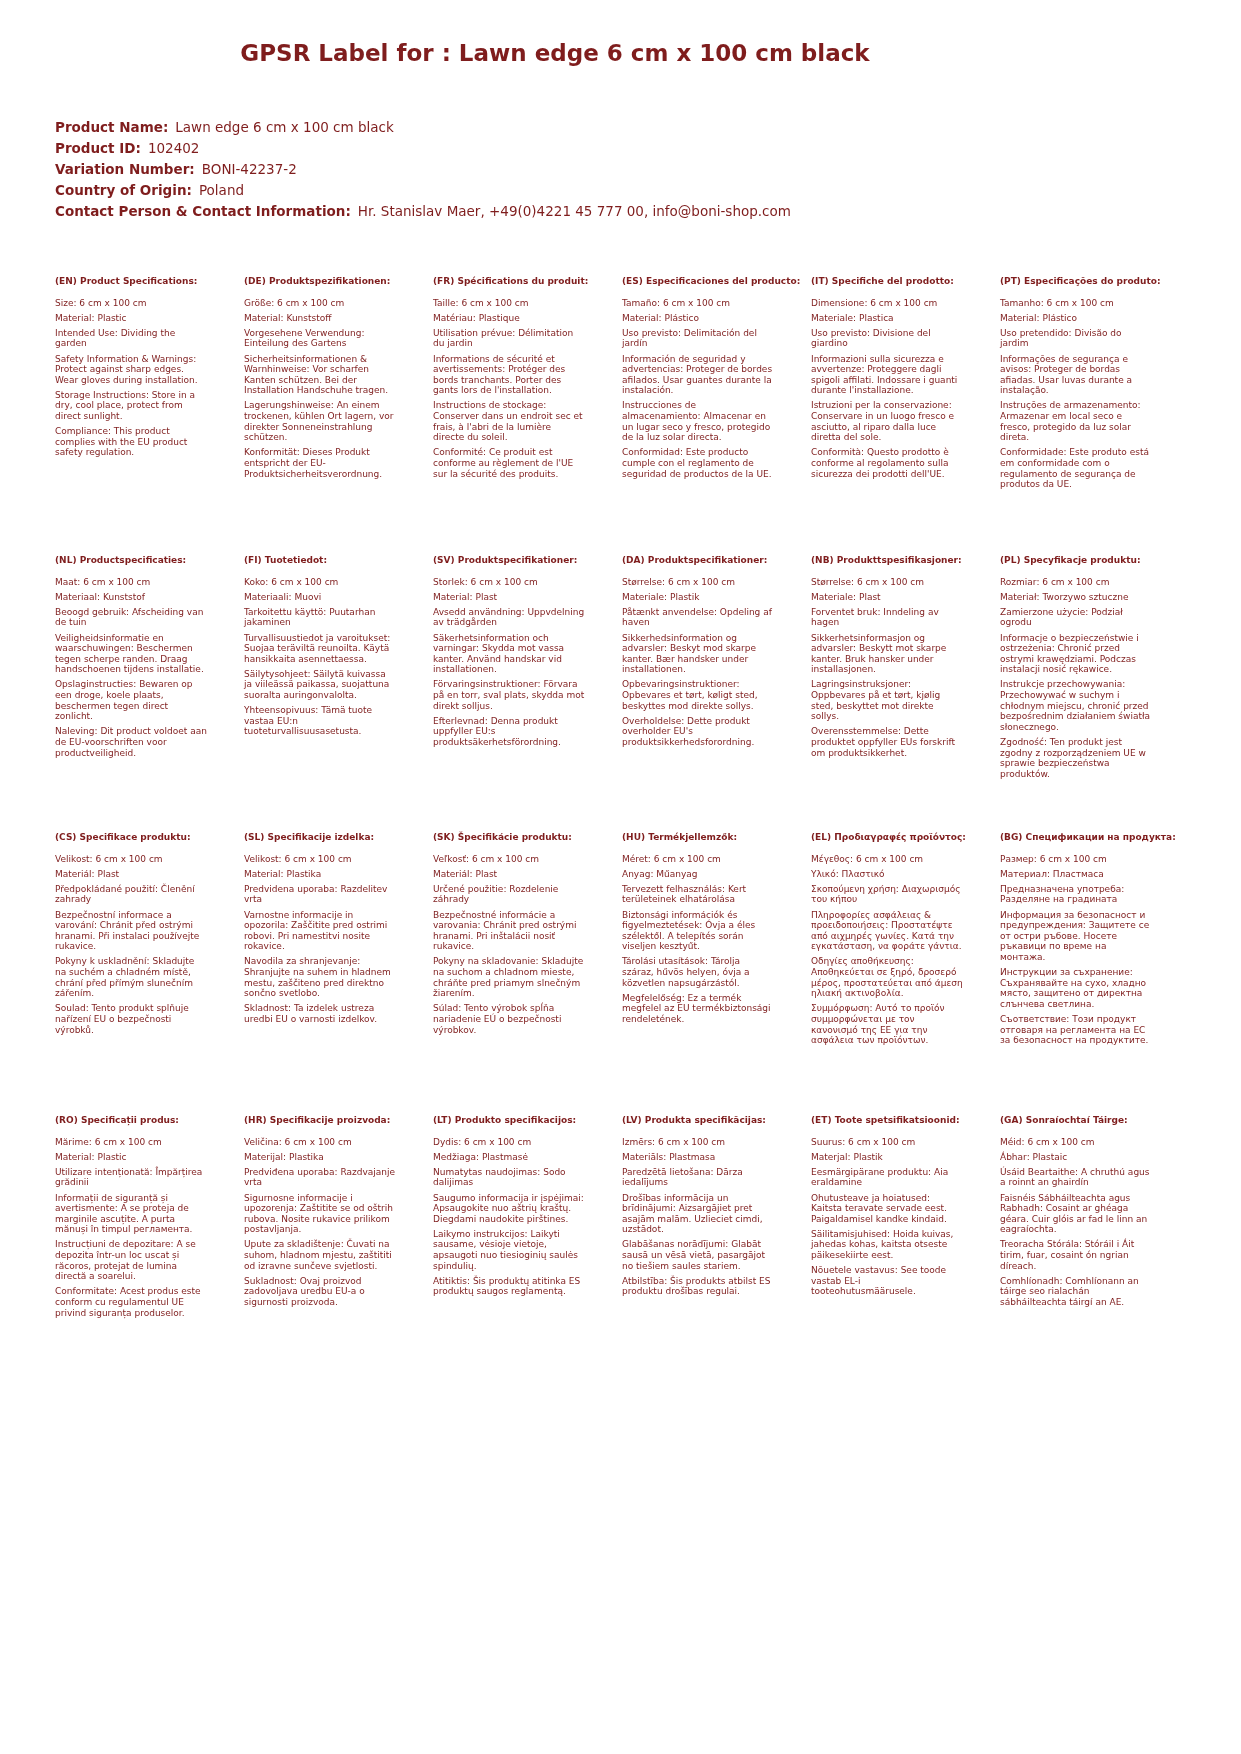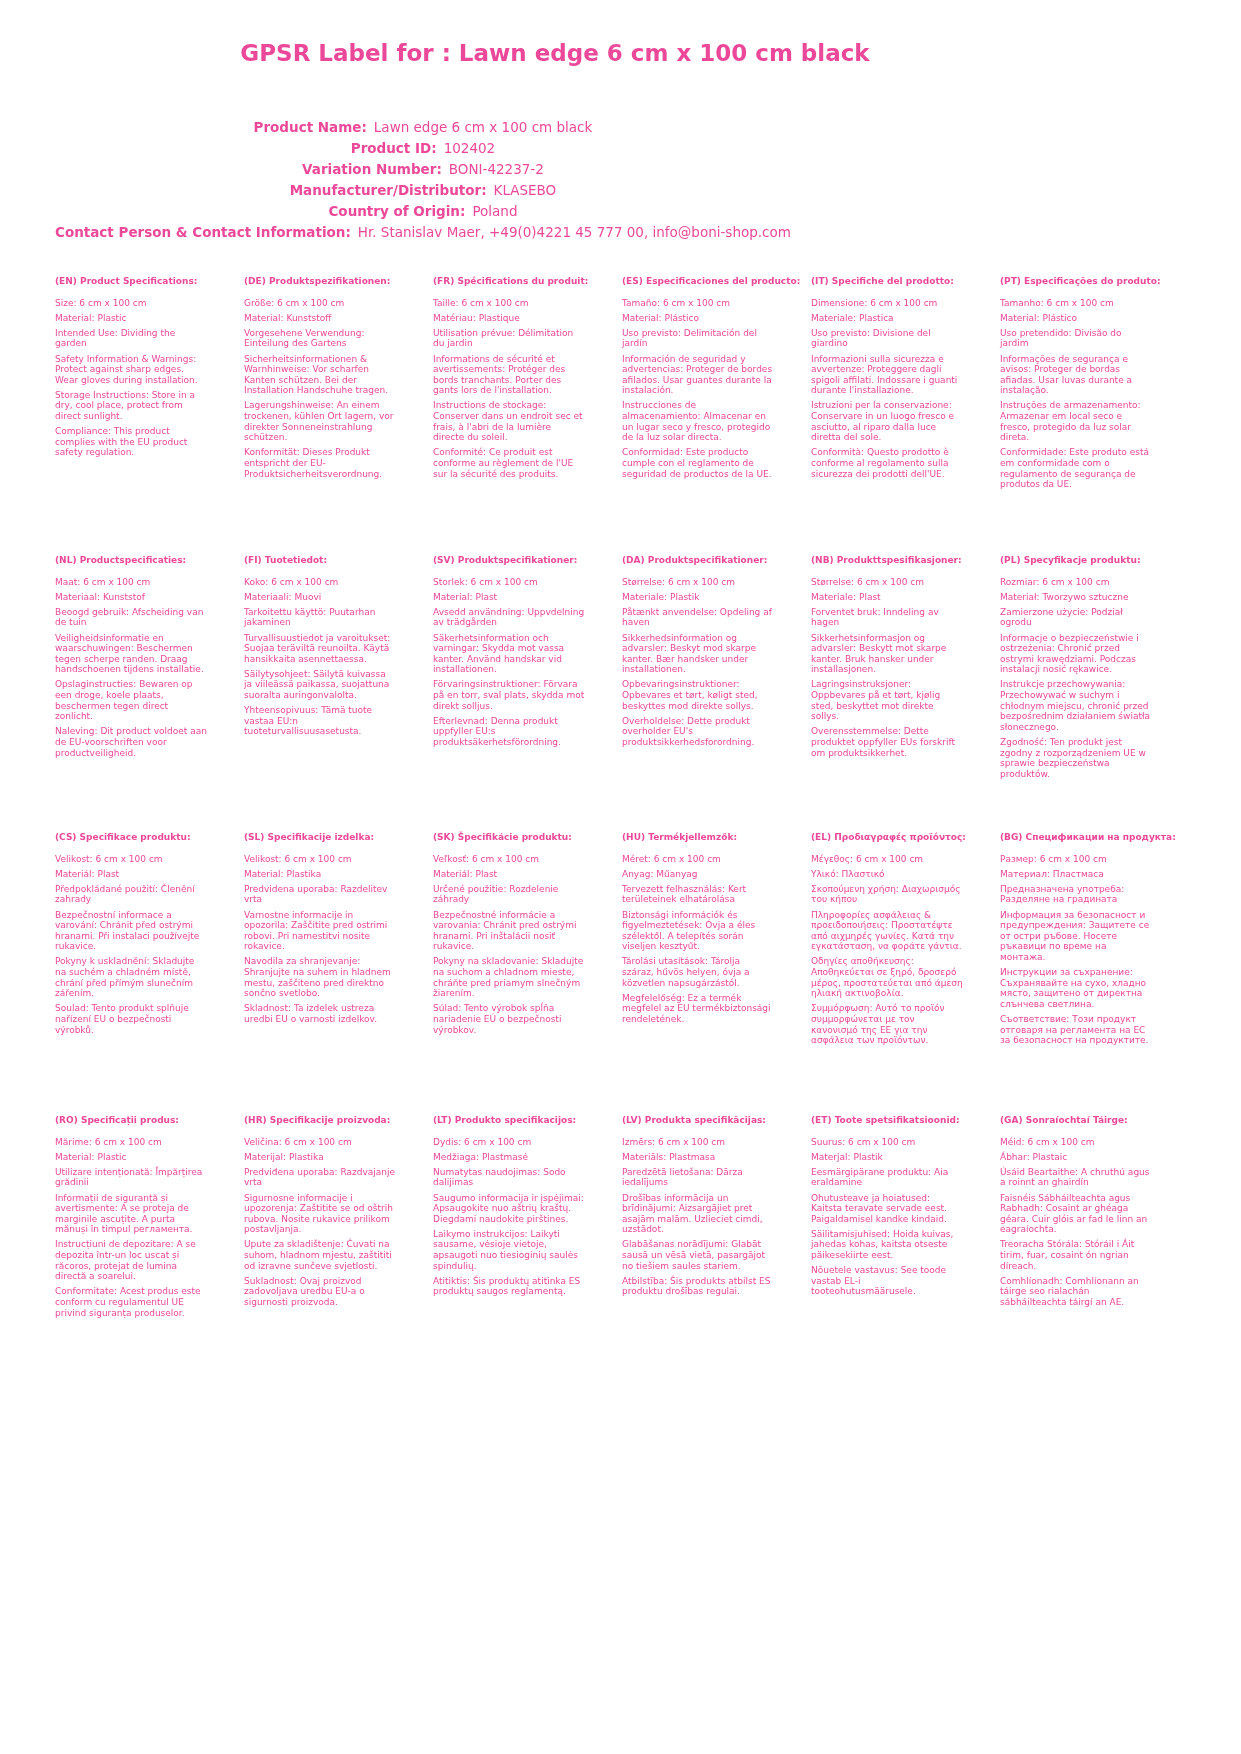--- a/index.html
+++ b/index.html
@@ -1,24 +1,24 @@
 <!DOCTYPE html>
 <html><head>
 <meta charset="utf-8">
 <style>
   html,body { margin:0; padding:0; background:#ffffff; }
   .page {
     position:relative; width:1241px; height:1334px; background:#ffffff;
-    font-family:"DejaVu Sans", sans-serif; color:#ec4899;
+    font-family:"DejaVu Sans", sans-serif; color:#7f1d1d;
   }
   .title {
     position:absolute; top:40px; left:0; width:1110px; text-align:center;
     font-size:23px; font-weight:bold;
   }
-  .product-info { position:absolute; top:117px; left:55px; font-size:13.5px;text-align:center; }
+  .product-info { position:absolute; top:117px; left:55px; font-size:13.5px; }
   .pi-row { line-height:21px; white-space:nowrap; }
   .pi-label { font-weight:bold; margin-right:7px; }
   .spec-grid {
     position:absolute; top:276px; left:55px; width:1037px;
     display:grid; grid-template-columns:repeat(6,162px); column-gap:27px;
     grid-template-rows:279px 277px 283px auto; align-items:start;
   }
   .spec-block { width:152px; font-size:9px; line-height:1.18; }
   .spec-header { font-weight:bold; white-space:nowrap; margin:0; }
   .spec-line { margin:0 0 4.5px 0; }
@@ -32,21 +32,20 @@
 <body>
 
 <div class="page">
 
   <div class="title">GPSR Label for : Lawn edge 6 cm x 100 cm black</div>
 
   <div class="product-info">
     <div class="pi-row"><span class="pi-label">Product Name:</span><span>Lawn edge 6 cm x 100 cm black</span></div>
     <div class="pi-row"><span class="pi-label">Product ID:</span><span>102402</span></div>
     <div class="pi-row"><span class="pi-label">Variation Number:</span><span>BONI-42237-2</span></div>
-    <div class="pi-row"><span class="pi-label">Manufacturer/Distributor:</span><span>KLASEBO</span></div>
     <div class="pi-row"><span class="pi-label">Country of Origin:</span><span>Poland</span></div>
     <div class="pi-row"><span class="pi-label">Contact Person &amp; Contact Information:</span><span>Hr. Stanislav Maer, +49(0)4221 45 777 00, info@boni-shop.com</span></div>
   </div>
 
   <div class="spec-grid">
       <div class="spec-block">
         <div class="spec-header">(EN) Product Specifications:</div>
         <p class="spec-line">Size: 6 cm x 100 cm</p>
         <p class="spec-line">Material: Plastic</p>
         <p class="spec-line">Intended Use: Dividing the garden</p>

